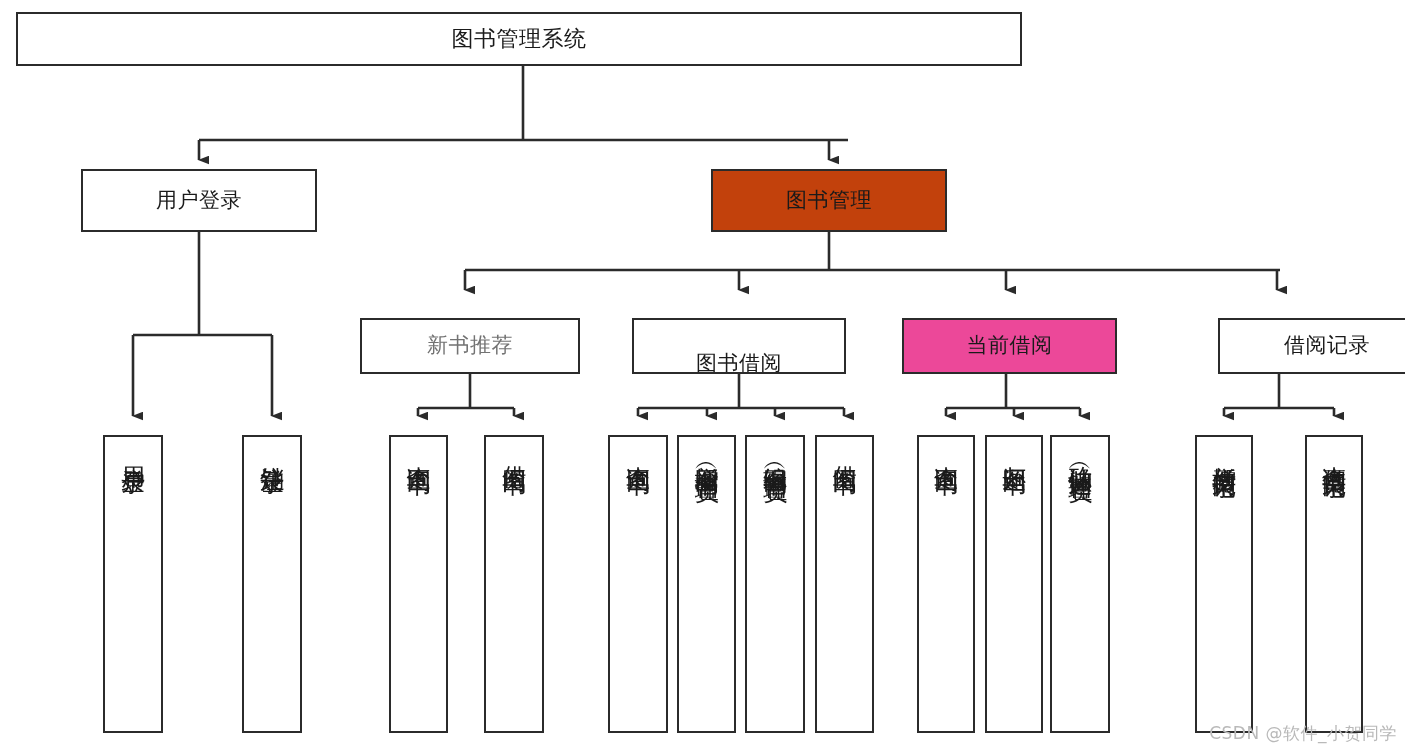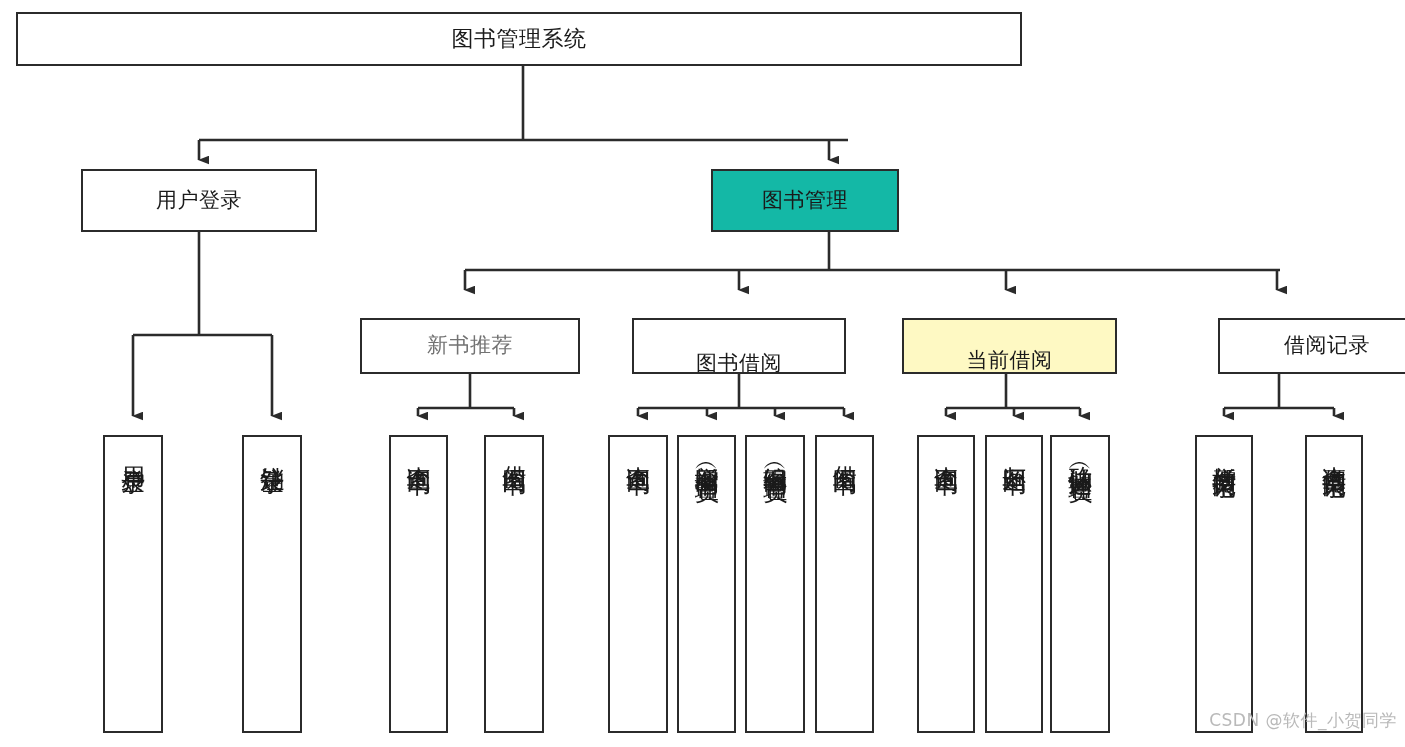--- a/index.html
+++ b/index.html
@@ -61,21 +61,21 @@
     text-orientation: upright;
     font-size: 24px;
     line-height: 1.02;
     letter-spacing: 2px;
     white-space: normal;
     text-align: left;
   }
   #watermark {
     position: absolute;
     right: 8px;
-    bottom: 15px;
+    bottom: 2px;
     font-size: 17px;
     color: #b9b9b9;
     letter-spacing: 0.5px;
     font-family: "DejaVu Sans", "Liberation Sans", sans-serif;
     white-space: nowrap;
   }
 </style>
 </head>
 <body>
 
@@ -131,31 +131,31 @@
     </g>
   </svg>
 
   <div class="node-box node-h node-root" style="left: 16px; top: 12px; width: 1006px; height: 54px; border-color: rgb(43, 43, 43); background: rgb(255, 255, 255);">
     <span class="node-label" style="color: rgb(26, 26, 26);">图书管理系统</span>
   </div>
 
   <div class="node-box node-h" style="left: 81px; top: 169px; width: 236px; height: 63px; border-color: rgb(43, 43, 43); background: rgb(255, 255, 255);">
     <span class="node-label" style="color: rgb(26, 26, 26);">用户登录</span>
   </div>
-  <div class="node-box node-h" style="left: 711px; top: 169px; width: 188px; height: 63px; border-color: rgb(43, 43, 43); background: #14b8a6;">
+  <div class="node-box node-h" style="left: 711px; top: 169px; width: 236px; height: 63px; border-color: rgb(43, 43, 43); background: #c2410c;">
     <span class="node-label" style="color: rgb(26, 26, 26);">图书管理</span>
   </div>
 
   <div class="node-box node-h" style="left: 360px; top: 318px; width: 220px; height: 56px; border-color: rgb(43, 43, 43); background: rgb(255, 255, 255);">
     <span class="node-label" style="color: #737373;">新书推荐</span>
   </div>
   <div class="node-box node-h" style="left: 632px; top: 318px; width: 214px; height: 56px; border-color: rgb(43, 43, 43); background: rgb(255, 255, 255);">
     <span class="node-label" style="color: rgb(26, 26, 26); margin-top: 35px;">图书借阅</span>
   </div>
-  <div class="node-box node-h" style="left: 902px; top: 318px; width: 215px; height: 56px; border-color: rgb(43, 43, 43); background: #fef9c3; align-items: flex-end;">
+  <div class="node-box node-h" style="left: 902px; top: 318px; width: 215px; height: 56px; border-color: rgb(43, 43, 43); background: #ec4899;">
     <span class="node-label" style="color: rgb(26, 26, 26);">当前借阅</span>
   </div>
   <div class="node-box node-h" style="left: 1218px; top: 318px; width: 218px; height: 56px; border-color: rgb(43, 43, 43); background: rgb(255, 255, 255);">
     <span class="node-label" style="color: rgb(26, 26, 26);">借阅记录</span>
   </div>
 
   <div class="node-box node-v" style="left: 103px; top: 435px; width: 60px; height: 298px; border-color: rgb(43, 43, 43); background: rgb(255, 255, 255);">
     <span class="node-label" style="color: rgb(26, 26, 26);">用户登录</span>
   </div>
   <div class="node-box node-v" style="left: 242px; top: 435px; width: 60px; height: 298px; border-color: rgb(43, 43, 43); background: rgb(255, 255, 255);">

